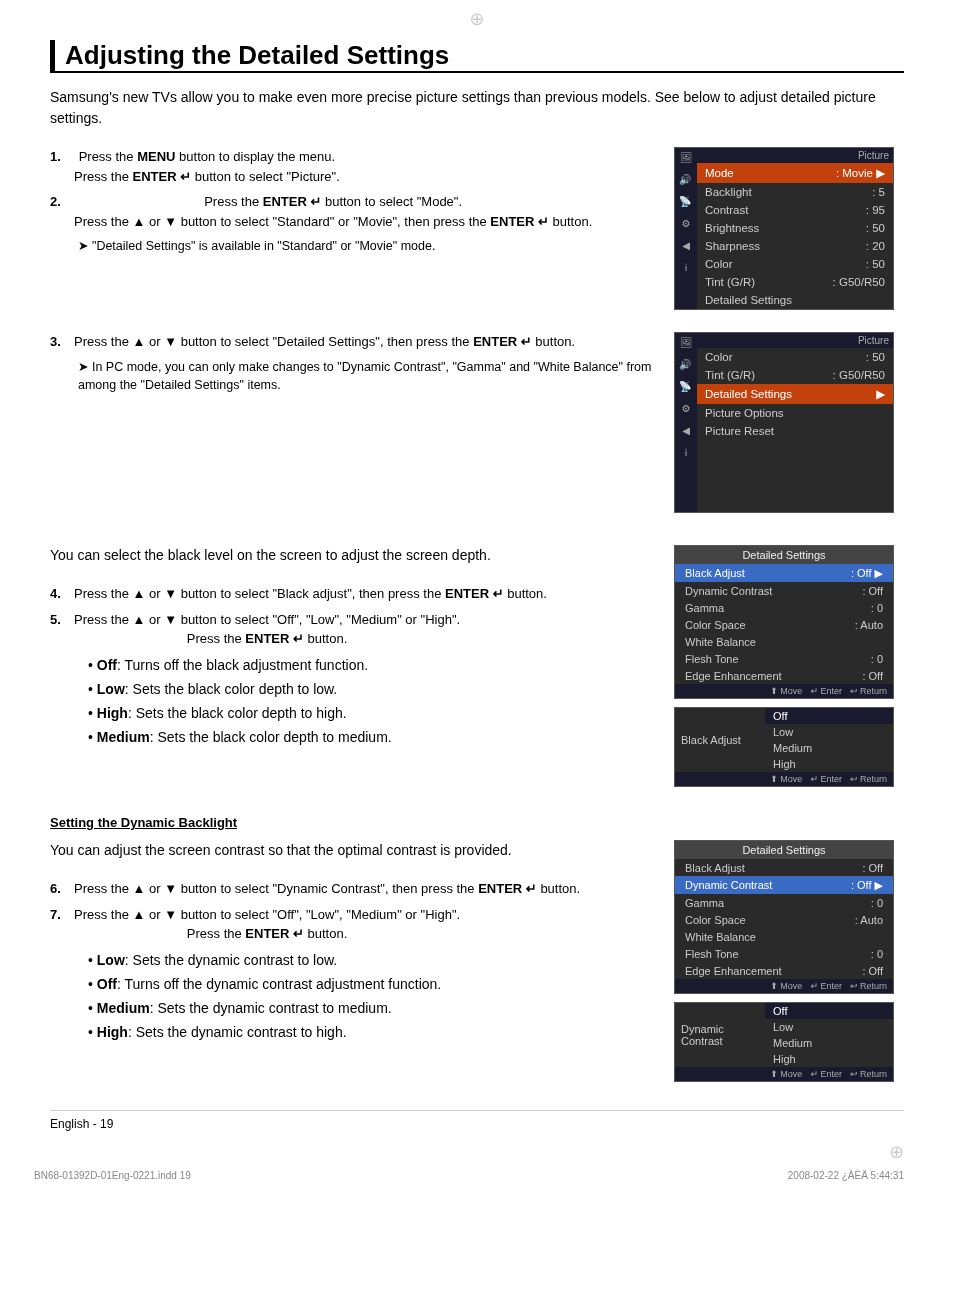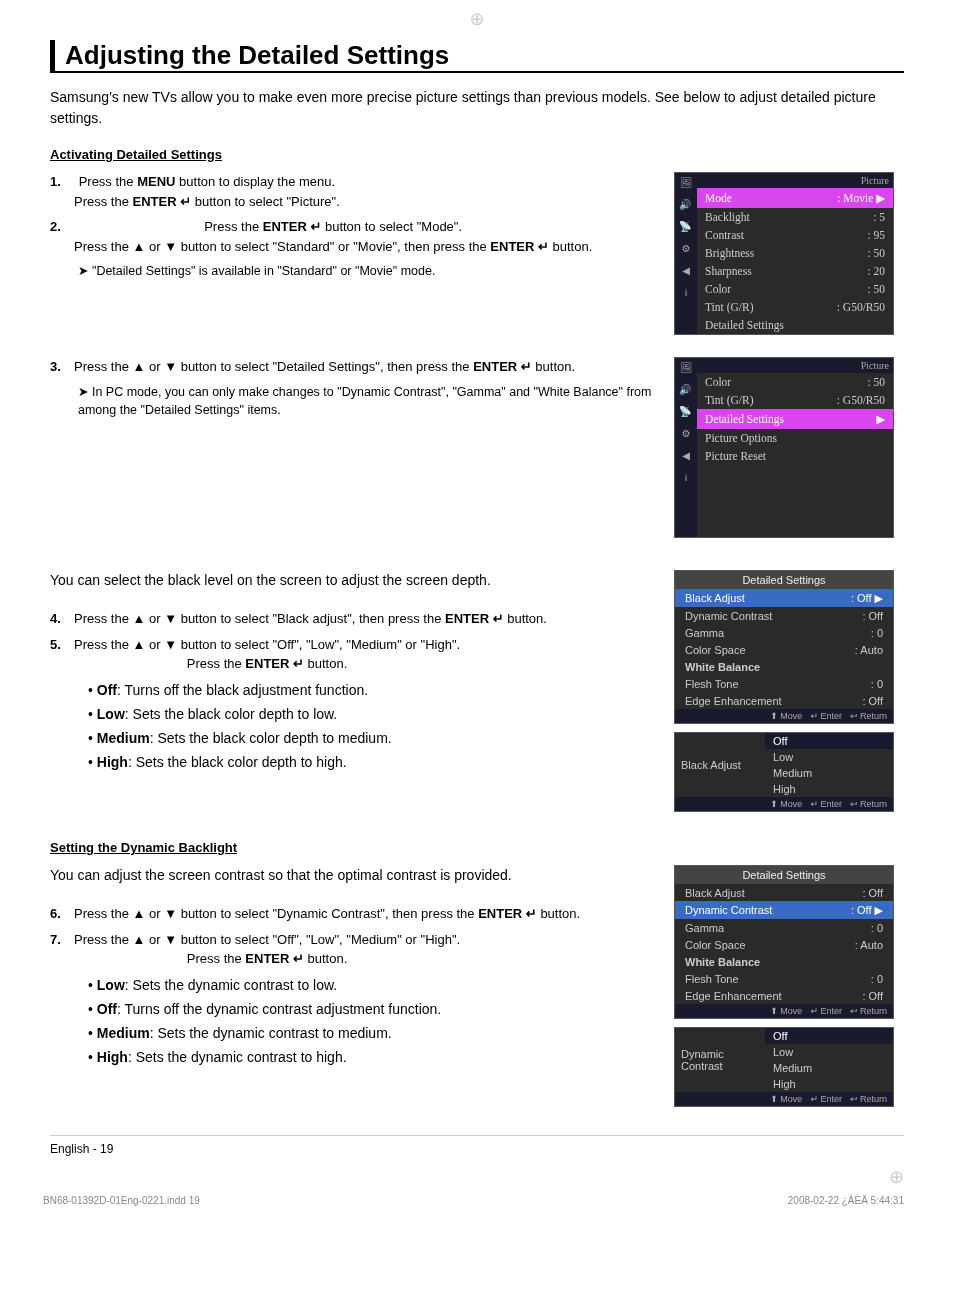--- a/index.html
+++ b/index.html
@@ -94,21 +94,21 @@
       color: #fff;
     }
     .tv-screen .menu-row {
       display: flex;
       justify-content: space-between;
       align-items: center;
       padding: 3px 8px;
       color: #ccc;
     }
     .tv-screen .menu-row.highlighted {
-      background: #d946ef;
+      background: #c2410c;
       color: #fff;
     }
     .tv-screen .sidebar {
       display: flex;
     }
     .tv-screen .sidebar-icons {
       width: 22px;
       background: #1a1a2e;
       display: flex;
       flex-direction: column;
@@ -116,21 +116,20 @@
       padding: 2px 0;
       gap: 6px;
     }
     .tv-screen .sidebar-icons span {
       font-size: 10px;
       color: #aaa;
       line-height: 1.6;
     }
     .tv-screen .menu-content {
       flex: 1;
-      font-family: Liberation Serif, serif;
     }
     .tv-screen .top-label {
       background: #1a1a2e;
       color: #aaa;
       font-size: 10px;
       text-align: right;
       padding: 2px 4px;
     }
 
     .detailed-screen {
@@ -154,21 +153,20 @@
       padding: 2.5px 10px;
       color: #ccc;
       font-size: 11px;
     }
     .detailed-screen .d-row.highlighted {
       background: #3a6bc4;
       color: #fff;
     }
     .detailed-screen .d-row.no-value {
       justify-content: flex-start;
-      font-weight: bold;
     }
     .detailed-screen .footer {
       display: flex;
       justify-content: flex-end;
       gap: 8px;
       padding: 2px 6px;
       background: #1a1a2e;
       color: #aaa;
       font-size: 9px;
     }
@@ -227,21 +225,21 @@
 
     .page-footer {
       font-size: 12px;
       border-top: 1px solid #ccc;
       padding-top: 6px;
       margin-top: 20px;
     }
     .bottom-bar {
       position: absolute;
       bottom: 10px;
-      left: 43px;
+      left: 34px;
       right: 50px;
       display: flex;
       justify-content: space-between;
       font-size: 10px;
       color: #888;
     }
     .watermark-tl {
       position: absolute;
       top: 8px;
       left: 50%;
@@ -262,21 +260,20 @@
 
 <div class="page-container">
 
   <div class="watermark-tl">⊕</div>
 
   <div class="page-title">Adjusting the Detailed Settings</div>
 
   <p class="intro-text">Samsung's new TVs allow you to make even more precise picture settings than previous models. See below to adjust detailed picture settings.</p>
 
   <div class="section-block">
-    <div class="section-heading">Activating Detailed Settings</div>
 
     <div class="main-layout">
       <div class="left-col">
 
         <div class="step-row">
           <span class="step-num">1.</span>
           <div class="step-text">
             Press the <b>MENU</b> button to display the menu.<br>
             Press the <b>ENTER ↵</b> button to select "Picture".
           </div>
@@ -408,22 +405,22 @@
         <div class="step-row">
           <span class="step-num">5.</span>
           <div class="step-text">
             Press the ▲ or ▼ button to select "Off", "Low", "Medium" or "High".<br>
             Press the <b>ENTER ↵</b> button.
           </div>
         </div>
         <ul class="bullet-list">
           <li><b>Off</b>: Turns off the black adjustment function.</li>
           <li><b>Low</b>: Sets the black color depth to low.</li>
+          <li><b>High</b>: Sets the black color depth to high.</li>
           <li><b>Medium</b>: Sets the black color depth to medium.</li>
-          <li><b>High</b>: Sets the black color depth to high.</li>
         </ul>
       </div>
       <div class="content-right">
 
         <div class="detailed-screen">
           <div class="header">Detailed Settings</div>
           <div class="d-row highlighted">
             <span>Black Adjust</span>
             <span>: Off ▶</span>
           </div>

